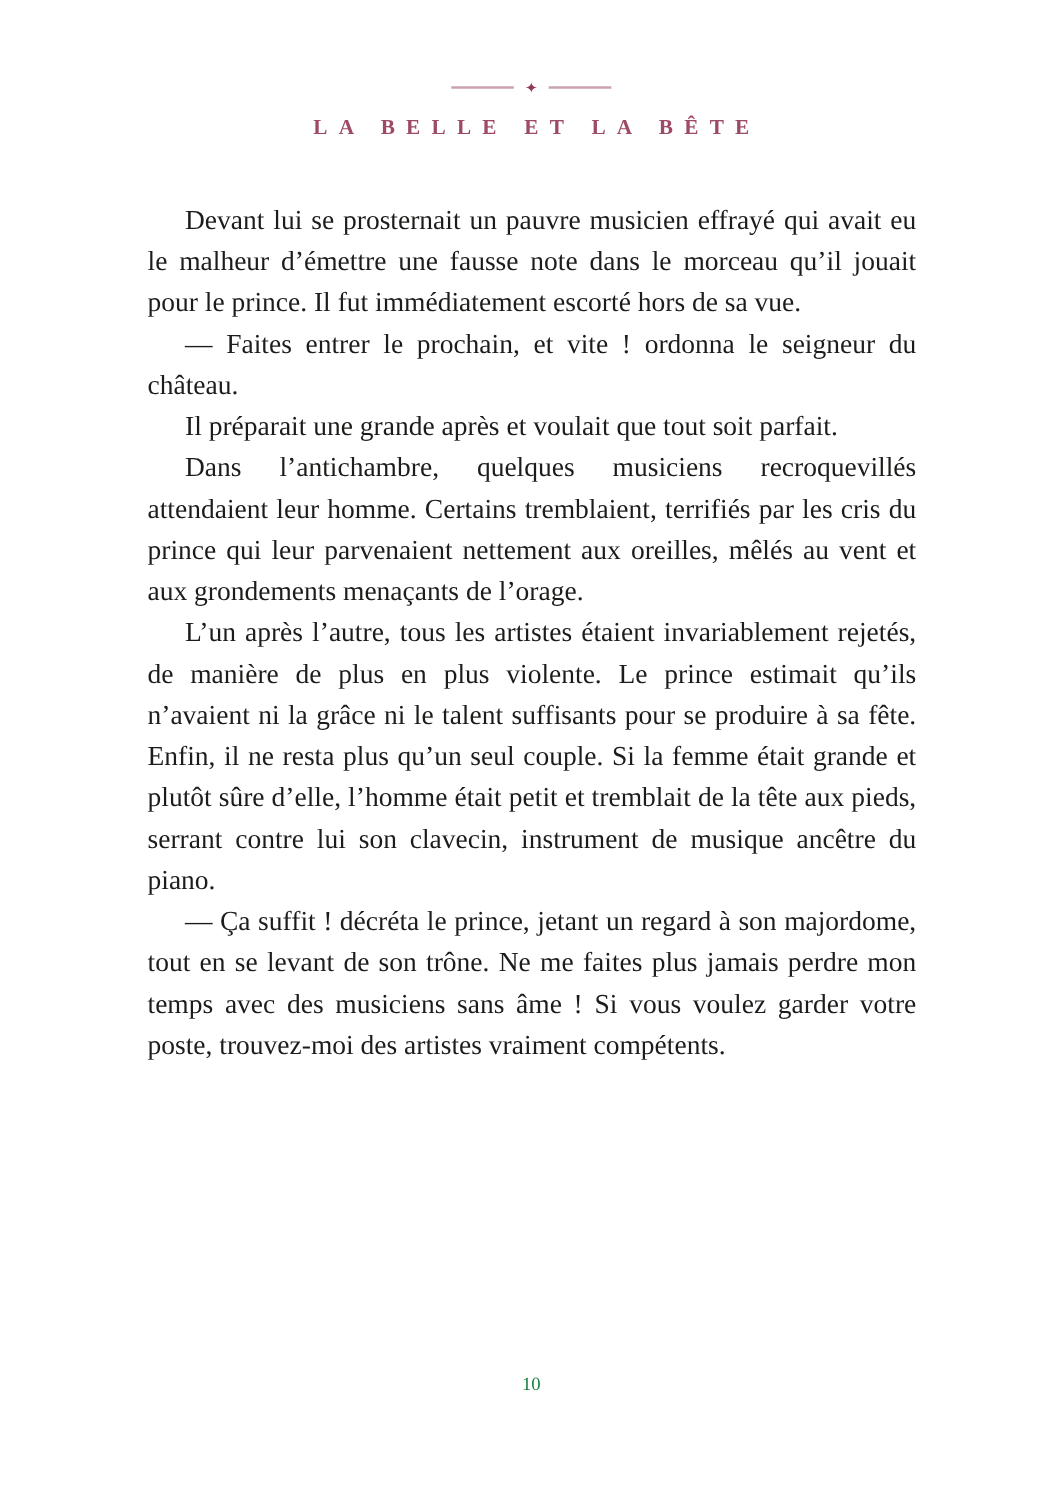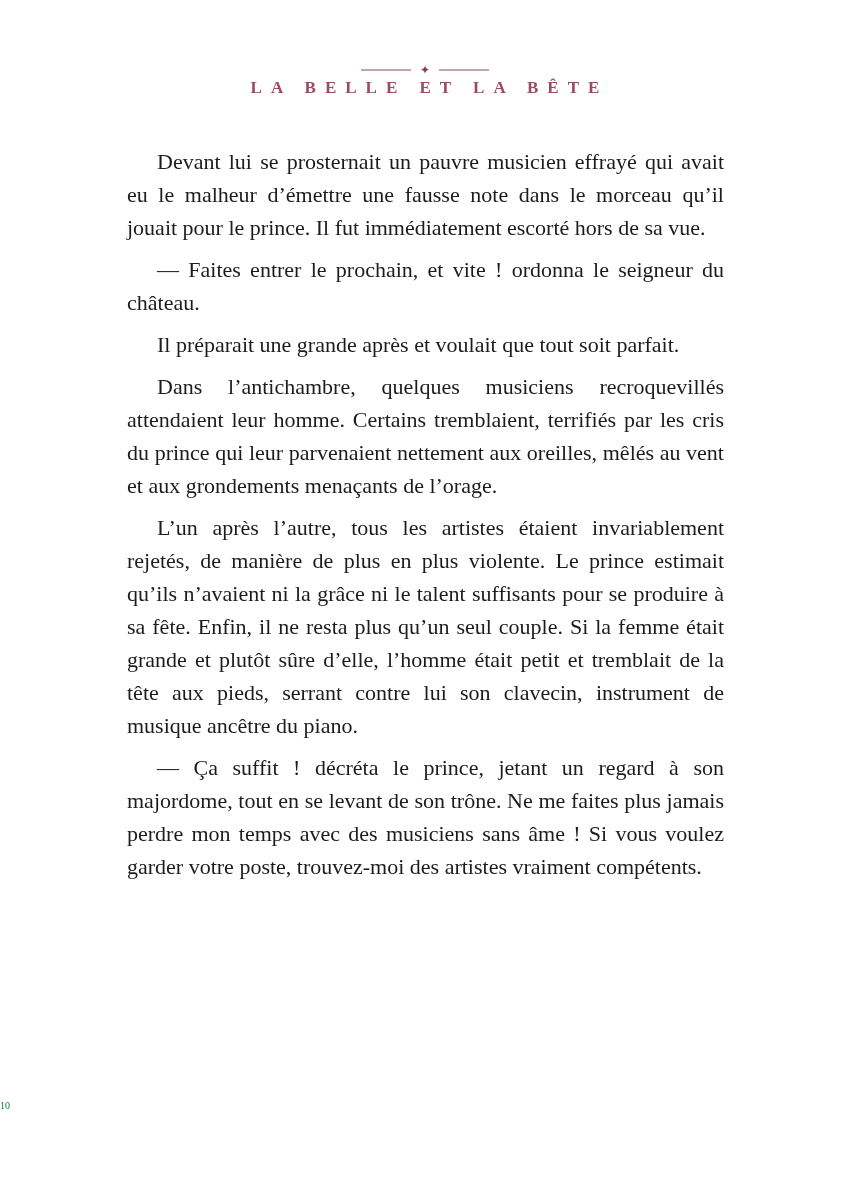--- a/index.html
+++ b/index.html
@@ -33,47 +33,49 @@
     background: #c9a2af;
   }
   .ornament-star {
     display: inline-block;
     margin: 0 9px;
     color: #8e3c55;
     font-size: 12px;
     line-height: 12px;
   }
   .chapter-title {
+    margin-top: 14px;
     font-size: 17px;
     font-weight: bold;
     color: #9d4a64;
     letter-spacing: 9px;
     padding-left: 9px; 
   }
   
   .page-body {
     margin: 47px 117px 0 118px;
     width: 615px;
     font-size: 22px;
     line-height: 33px;
     color: #1c1c1a;
     text-align: justify;
   }
   .page-body p {
-    margin: 9px;
+    margin: 0;
     padding: 0;
     text-indent: 30px;
   }
   
   .page-number {
     position: absolute;
     top: 1100px;
     left: 0;
     width: 100%;
-    font-size: 10px;
+    text-align: center;
+    font-size: 15px;
     color: #15803d;
   }
 </style>
 </head>
 <body>
 
 <div class="page">
 
   <div class="chapter-header">
     <div class="ornament">

